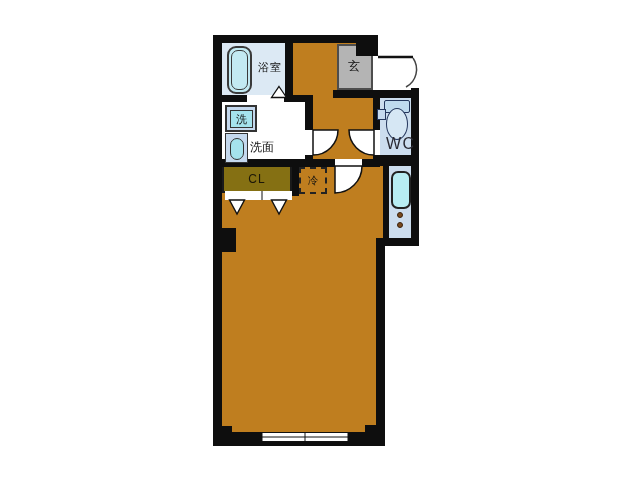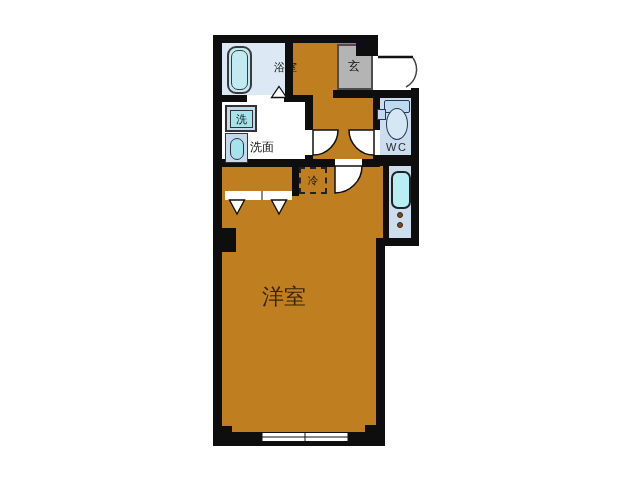--- a/index.html
+++ b/index.html
@@ -20,20 +20,23 @@
 
   <div class="abs fill-room" style="left:213px;top:35px;width:206px;height:211px;"></div>
   <div class="abs fill-room" style="left:213px;top:242px;width:172px;height:204px;"></div>
 
   <div class="abs" style="left:222px;top:41px;width:63px;height:55px;background:var(--bath_fill);"></div>
   <div class="abs" style="left:222px;top:99px;width:83px;height:62px;background:#ffffff;"></div>
   <div class="abs gap" style="left:373px;top:35px;width:47px;height:55px;"></div>
   <div class="abs" style="left:337px;top:44px;width:36px;height:46px;background:var(--entrance_fill);border:2px solid #4d4d4d;"></div>
   <div class="abs" style="left:377px;top:95px;width:35px;height:63px;background:var(--water_fill);"></div>
   <div class="abs" style="left:386px;top:165px;width:26px;height:75px;background:var(--water_fill);"></div>
+  <div class="abs center" style="left:222px;top:165px;width:70px;height:28px;background:var(--closet_fill);border:2px solid #1a1a1a;">
+    <span class="lbl" style="position:static;font-size:12px;color:#1c1708;letter-spacing:1px;">CL</span>
+  </div>
 
   <div class="abs wall" style="left:213px;top:35px;width:9px;height:411px;"></div>
   <div class="abs wall" style="left:213px;top:35px;width:145px;height:8px;"></div>
   <div class="abs wall" style="left:356px;top:35px;width:22px;height:21px;"></div>
   <div class="abs wall" style="left:285px;top:41px;width:8px;height:60px;"></div>
   <div class="abs wall" style="left:222px;top:95px;width:91px;height:7px;"></div>
   <div class="abs wall" style="left:305px;top:99px;width:8px;height:62px;"></div>
   <div class="abs wall" style="left:333px;top:90px;width:86px;height:8px;"></div>
   <div class="abs wall" style="left:411px;top:88px;width:8px;height:158px;"></div>
   <div class="abs wall" style="left:373px;top:98px;width:7px;height:59px;"></div>
@@ -81,21 +84,20 @@
     <path d="M279 86.5 L286.5 97.5 L271.5 97.5 Z" fill="#ffffff" stroke="#111111" stroke-width="1.3"></path>
     <rect x="225" y="191" width="67" height="9" fill="#ffffff"></rect>
     <path d="M262 191 L262 200" stroke="#111111" stroke-width="1"></path>
     <path d="M229.5 200 L244.5 200 L237 214 Z" fill="#ffffff" stroke="#111111" stroke-width="1.4"></path>
     <path d="M271.5 200 L286.5 200 L279 214 Z" fill="#ffffff" stroke="#111111" stroke-width="1.4"></path>
     <rect x="262" y="432.5" width="86" height="9" fill="#ffffff" stroke="#111111" stroke-width="1"></rect>
     <path d="M262 437 L348 437" stroke="#111111" stroke-width="1"></path>
     <path d="M305 432 L305 442" stroke="#111111" stroke-width="1"></path>
   </svg>
 
-  <span class="lbl" style="left:258px;top:62px;font-size:11px;letter-spacing:1px;margin-left:16px;">浴室</span>
+  <span class="lbl" style="left:258px;top:62px;font-size:11px;letter-spacing:1px;">浴室</span>
   <span class="lbl" style="left:250px;top:141px;font-size:12px;">洗面</span>
   <span class="lbl" style="left:348px;top:60px;font-size:12px;">玄</span>
-  <span class="lbl" style="left:386px;top:142px;font-size:11px;letter-spacing:1.5px;color:#2a2a33;">WC</span>
+  <span class="lbl" style="left:386px;top:136px;font-size:16px;letter-spacing:1.5px;color:#2a2a33;">WC</span>
   <div class="abs" style="left:262px;top:284px;color:var(--main_text);">
-    <div style="font-size:22px;line-height:1.2;">洋室</div>
   </div>
 
 </div>
 
 </body></html>

